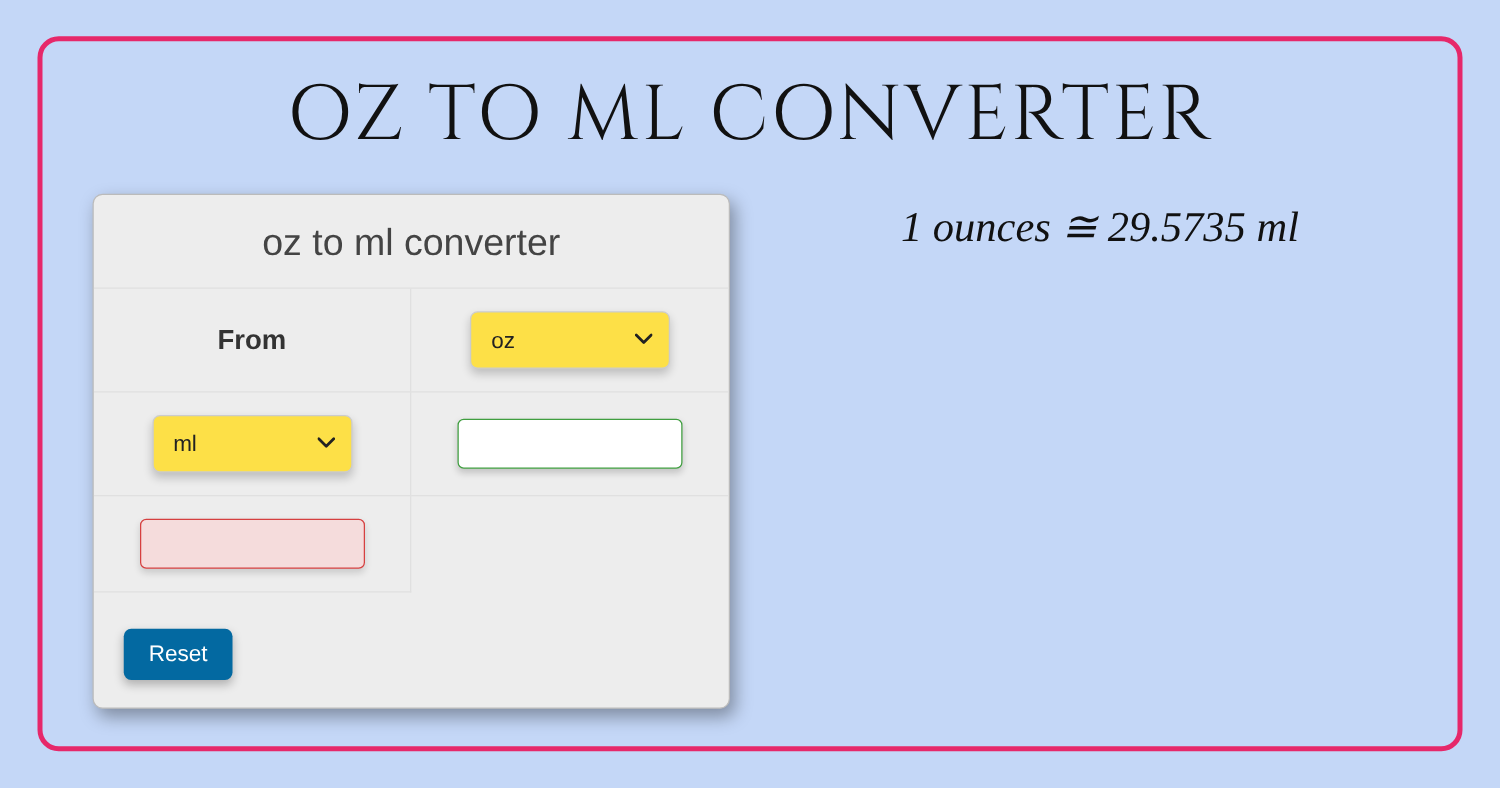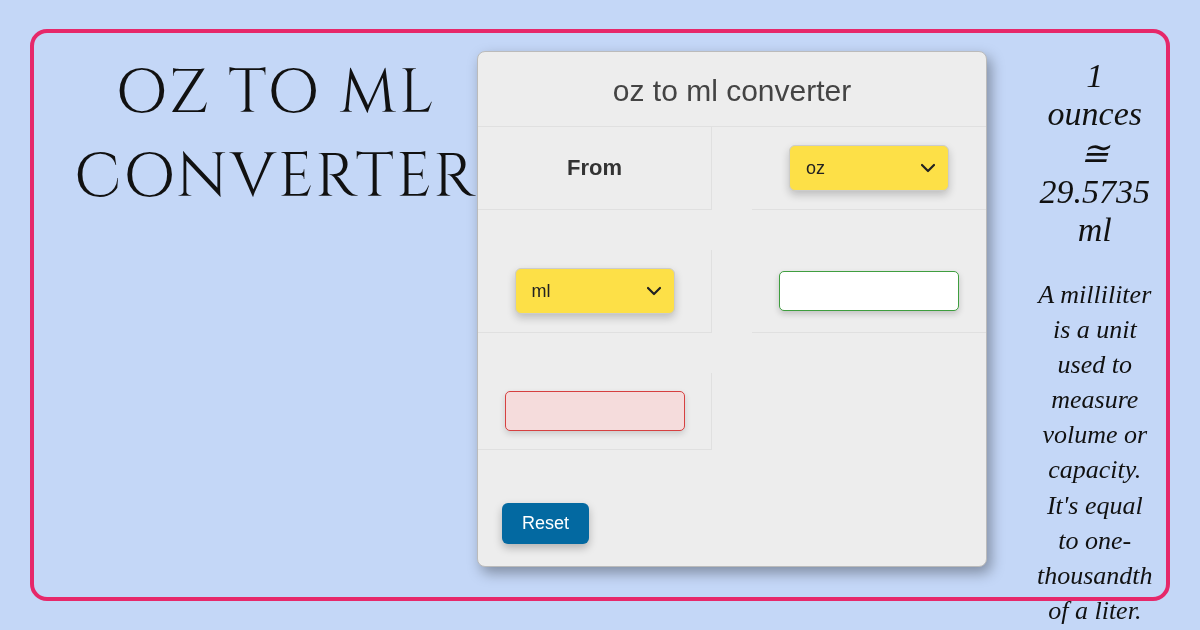--- a/index.html
+++ b/index.html
@@ -13,21 +13,21 @@
     font-family: Georgia, 'Times New Roman', serif;
   }
   .frame {
     width: 1140px;
     height: 572px;
     border: 4px solid #e6286a;
     border-radius: 17px;
     background: #c4d7f7;
     padding: 18px 40px 30px 40px;
     display: flex;
-    flex-direction: row;
+    flex-direction: column;
   }
   .page-title {
     text-align: center;
     font-size: 62px;
     letter-spacing: 2px;
     color: #111;
     font-variant: small-caps;
     font-family: 'Cinzel', Georgia, serif;
     font-weight: 500;
     margin-bottom: 20px;
@@ -53,21 +53,20 @@
     font-family: 'Segoe UI', Arial, sans-serif;
     font-size: 30px;
     color: #444;
     padding: 22px 0 18px 0;
     font-weight: 400;
   }
   .grid {
     display: grid;
     grid-template-columns: 1fr 1fr;
     border-top: 1px solid #e0e0e0;
-    gap: 40px;
   }
   .grid-cell {
     padding: 18px 24px;
     border-bottom: 1px solid #e0e0e0;
     display: flex;
     align-items: center;
     justify-content: center;
   }
   .grid-cell:nth-child(odd) { border-right: 1px solid #e0e0e0; }
   .col-header {
@@ -209,17 +208,16 @@
         </div>
       </div>
 
       <div class="button-row">
         <button class="btn">Reset</button>
       </div>
     </div>
 
     <div class="info-col">
       <div class="equation">1 ounces ≅ 29.5735 ml</div>
-      <div class="desc">A milliliter is a unit used to measure volume or capacity. It's equal to one-thousandth of a liter.</div>
     </div>
 
   </div>
 </div>
 
 </body></html>

